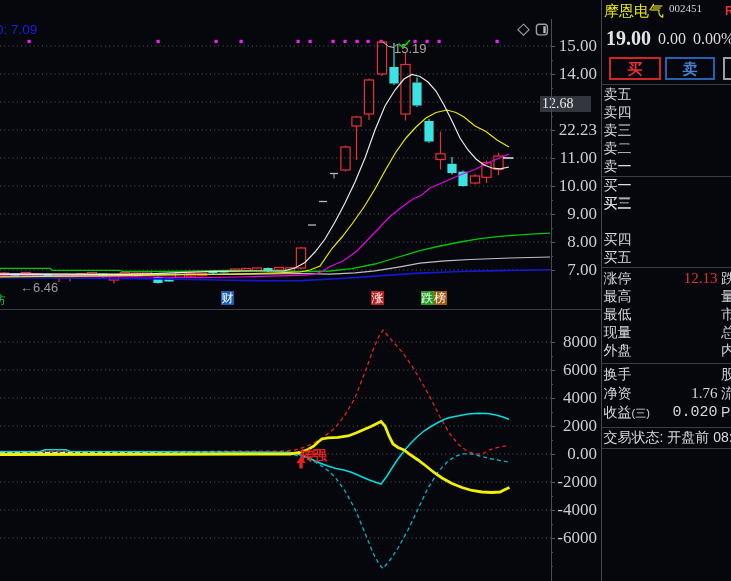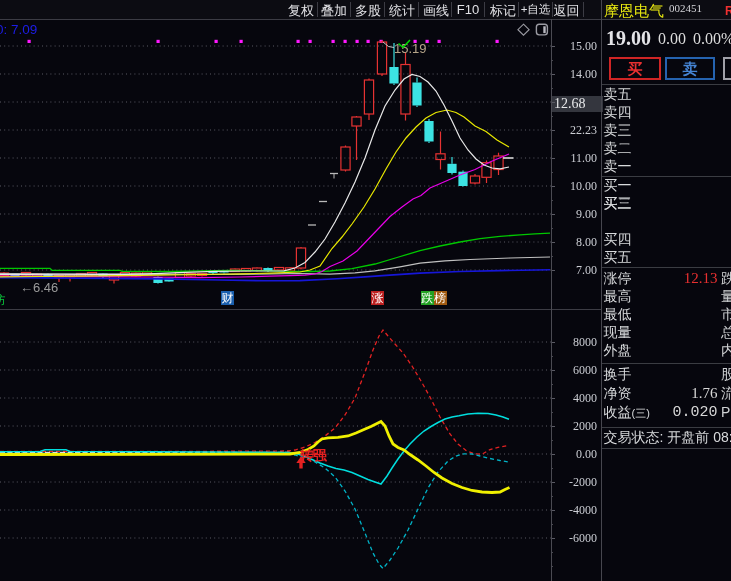--- a/index.html
+++ b/index.html
@@ -1,20 +1,20 @@
 <!DOCTYPE html>
 <html><head><meta charset="utf-8">
 <style>
 html,body{margin:0;padding:0;background:#06060d;}
 #app{position:relative;width:731px;height:581px;background:#06060d;overflow:hidden;
   font-family:"Liberation Sans",sans-serif;}
 #topbar{position:absolute;left:0;top:0;width:731px;height:19px;background:#0c0c12;
   border-bottom:1px solid #3c3c44;}
 .tb{position:absolute;top:2px;transform:translateX(-50%);font-size:13px;color:#e2e2e6;white-space:nowrap;}
-.al{position:absolute;width:44px;right:134px;text-align:right;font-size:12px;color:#ccced4;
+.al{position:absolute;width:44px;right:134px;text-align:right;font-size:17px;color:#ccced4;
   font-family:"Liberation Serif",serif;line-height:16px;height:16px;}
 .tag{position:absolute;width:13px;height:14px;color:#fff;font-size:12px;line-height:14px;text-align:center;}
 .rl{position:absolute;left:603.5px;font-size:14px;color:#d8dadc;}
 #divider{position:absolute;left:0;top:309px;width:601px;height:1px;background:#3c3c44;}
 </style></head>
 <body>
 <div id="app">
 <svg width="551" height="310" viewBox="0 0 551 310" style="position:absolute;left:0;top:0">
       <line x1="0" y1="46" x2="551" y2="46" stroke="#5a5a64" stroke-width="1" stroke-dasharray="1 3.2"></line>
       <line x1="0" y1="74" x2="551" y2="74" stroke="#5a5a64" stroke-width="1" stroke-dasharray="1 3.2"></line>
@@ -199,50 +199,30 @@
       <polyline points="0.0,143.2 150.0,143.3 288.0,143.5 295.0,145.0 305.0,148.0 315.0,152.0 325.0,158.0 335.0,167.0 345.0,181.0 355.0,199.0 365.0,223.0 373.0,243.0 379.0,254.0 383.0,258.5 390.0,250.0 398.0,238.0 408.0,220.0 418.0,199.0 428.0,178.0 438.0,162.0 448.0,151.0 456.0,146.0 464.0,143.8 472.0,144.0 480.0,146.0 490.0,148.5 500.0,150.5 509.0,152.0" fill="none" stroke="#00b4c8" stroke-width="1.3" stroke-dasharray="4 3"></polyline>
       <polyline points="0.0,142.6 290.0,142.4" fill="none" stroke="#e0e0e0" stroke-width="1.4" stroke-dasharray="5 2.5"></polyline>
       <polyline points="0.0,141.8 40.0,141.5 45.0,139.8 66.0,139.8 70.0,141.5 150.0,141.8 288.0,142.5 296.0,143.5 304.0,146.0 312.0,149.5 320.0,153.0 328.0,156.0 336.0,158.5 344.0,160.0 352.0,162.5 360.0,166.0 368.0,169.5 375.0,172.0 381.0,174.0 387.0,166.0 392.0,158.0 398.0,149.0 404.0,141.0 410.0,134.0 417.0,127.0 424.0,121.0 431.0,116.5 438.0,112.5 445.0,109.0 452.0,107.0 459.0,105.8 468.0,104.0 478.0,103.3 488.0,103.6 496.0,105.0 503.0,107.0 509.0,109.3" fill="none" stroke="#00dede" stroke-width="1.5"></polyline>
       <polyline points="0.0,144.5 150.0,144.3 290.0,144.0 300.0,142.5 308.0,139.5 314.0,136.0 318.0,132.0 322.0,129.0 328.0,127.8 338.0,127.4 348.0,126.0 356.0,123.0 364.0,119.5 371.0,116.5 377.0,113.5 381.0,111.5 385.0,116.0 389.0,126.0 393.0,134.0 398.0,137.5 404.0,140.0 410.0,144.5 418.0,150.0 426.0,156.0 434.0,162.5 442.0,168.0 452.0,173.5 462.0,177.5 472.0,180.5 482.0,182.0 492.0,182.5 500.0,182.0 505.0,179.5 509.5,177.5" fill="none" stroke="#f0f000" stroke-width="2.8"></polyline>
       <polygon points="301,146.5 296.3,153 305.7,153" fill="#e32222"></polygon>
       <rect x="299.3" y="153" width="3.4" height="5.5" fill="#e32222"></rect>
       <text x="300" y="149.5" fill="#e82020" font-size="13.5" font-weight="bold" font-family="Liberation Sans">转强</text>
       <rect x="306" y="141" width="7" height="6" fill="none" stroke="#e32222" stroke-width="1.1"></rect>
       <rect x="314" y="139.5" width="6" height="5" fill="none" stroke="#e32222" stroke-width="1.1"></rect>
     </svg>
-<div id="topbar">
-      <div class="tb" style="left:301px;">复权</div>
-      <div class="tb" style="left:334px;">叠加</div>
-      <div class="tb" style="left:368px;">多股</div>
-      <div class="tb" style="left:402px;">统计</div>
-      <div class="tb" style="left:436px;">画线</div>
-      <div class="tb" style="left:468px;">F10</div>
-      <div class="tb" style="left:503px;">标记</div>
-      <div class="tb" style="left:535.5px;font-size:11.5px;">+自选</div>
-      <div class="tb" style="left:566.5px;">返回</div>
-      <div style="position:absolute;left:316.5px;top:2px;width:1px;height:15px;background:#3c3c44"></div>
-      <div style="position:absolute;left:350px;top:2px;width:1px;height:15px;background:#3c3c44"></div>
-      <div style="position:absolute;left:384px;top:2px;width:1px;height:15px;background:#3c3c44"></div>
-      <div style="position:absolute;left:418px;top:2px;width:1px;height:15px;background:#3c3c44"></div>
-      <div style="position:absolute;left:451px;top:2px;width:1px;height:15px;background:#3c3c44"></div>
-      <div style="position:absolute;left:484px;top:2px;width:1px;height:15px;background:#3c3c44"></div>
-      <div style="position:absolute;left:518px;top:2px;width:1px;height:15px;background:#3c3c44"></div>
-      <div style="position:absolute;left:551.5px;top:2px;width:1px;height:15px;background:#3c3c44"></div>
-      <div style="position:absolute;left:583px;top:2px;width:1px;height:15px;background:#3c3c44"></div>
-    </div>
 <div id="divider"></div>
 <div class="al" style="top:38px">15.00</div>
     <div class="al" style="top:66px">14.00</div>
     <div class="al" style="top:122px">22.23</div>
     <div class="al" style="top:150px">11.00</div>
     <div class="al" style="top:178px">10.00</div>
     <div class="al" style="top:206px">9.00</div>
     <div class="al" style="top:234px">8.00</div>
     <div class="al" style="top:262px">7.00</div>
-    <div style="position:absolute;left:552px;top:96px;width:49px;height:16px;background:#34363e;color:#e8e9eb;font-family:'Liberation Serif',serif;font-size:14px;line-height:16px;padding-left:2px">12.68</div>
+    <div style="position:absolute;left:540px;top:96px;width:49px;height:16px;background:#34363e;color:#e8e9eb;font-family:'Liberation Serif',serif;font-size:14px;line-height:16px;padding-left:2px">12.68</div>
     <div class="al" style="top:334px">8000</div>
     <div class="al" style="top:362px">6000</div>
     <div class="al" style="top:390px">4000</div>
     <div class="al" style="top:418px">2000</div>
     <div class="al" style="top:446px">0.00</div>
     <div class="al" style="top:474px">-2000</div>
     <div class="al" style="top:502px">-4000</div>
     <div class="al" style="top:530px">-6000</div>
 <div style="position:absolute;left:551px;top:46px;width:4px;height:1px;background:#5a5a64"></div>
     <div style="position:absolute;left:551px;top:74px;width:4px;height:1px;background:#5a5a64"></div>

